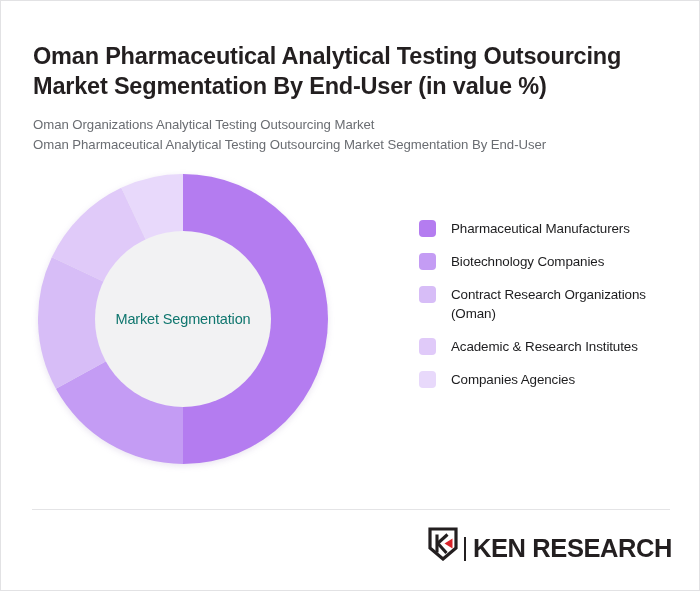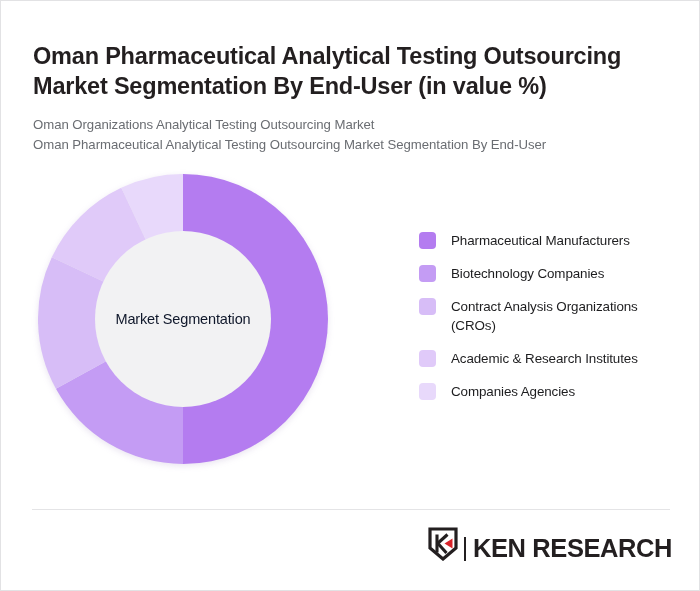--- a/index.html
+++ b/index.html
@@ -74,29 +74,29 @@
     top: 0;
     width: 300px;
     height: 300px;
     display: flex;
     align-items: center;
     justify-content: center;
     pointer-events: none;
   }
   #center-label span {
     font-size: 14.5px;
-    color: #0f172a;
+    color: #0f766e;
     letter-spacing: -0.15px;
   }
 
   
   #legend {
     position: absolute;
     left: 418px;
-    top: 62px;
+    top: 50px;
     width: 262px;
   }
   .legend-row {
     display: flex;
     align-items: flex-start;
     margin-bottom: 14px;
   }
   .legend-row:last-child { margin-bottom: 0; }
   .legend-swatch {
     width: 17px;
@@ -192,21 +192,21 @@
         <div class="legend-row">
           <div class="legend-swatch" style="background: rgb(180, 124, 240);"></div>
           <div class="legend-label">Pharmaceutical Manufacturers</div>
         </div>
         <div class="legend-row">
           <div class="legend-swatch" style="background: rgb(196, 156, 244);"></div>
           <div class="legend-label">Biotechnology Companies</div>
         </div>
         <div class="legend-row">
           <div class="legend-swatch" style="background: rgb(215, 189, 247);"></div>
-          <div class="legend-label">Contract Analysis Organizations (CROs)</div>
+          <div class="legend-label">Contract Research Organizations (Oman)</div>
         </div>
         <div class="legend-row">
           <div class="legend-swatch" style="background: rgb(224, 202, 249);"></div>
           <div class="legend-label">Academic &amp; Research Institutes</div>
         </div>
         <div class="legend-row">
           <div class="legend-swatch" style="background: rgb(232, 217, 251);"></div>
           <div class="legend-label">Companies Agencies</div>
         </div>
       </div>

